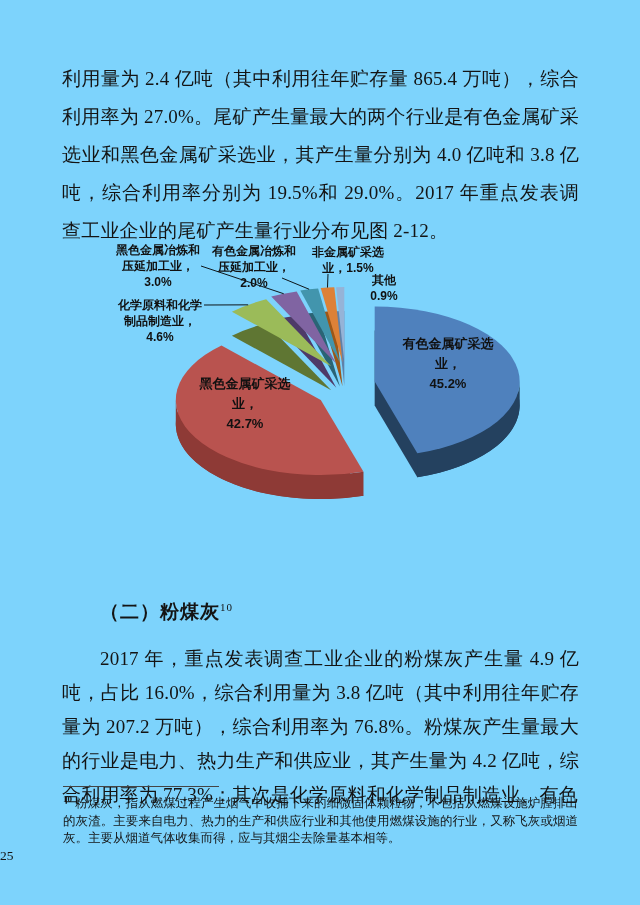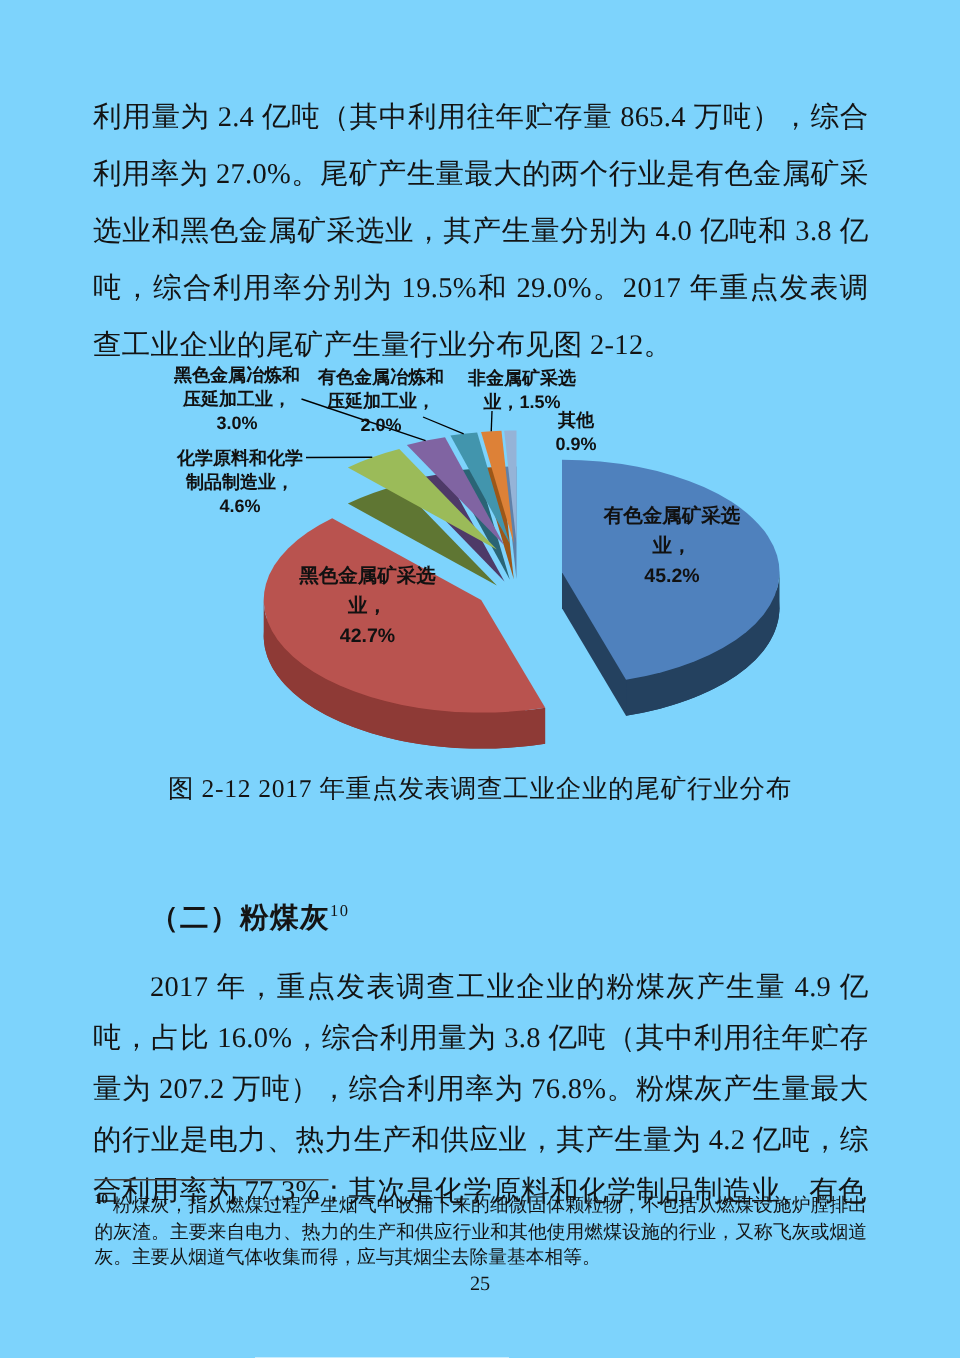--- a/index.html
+++ b/index.html
@@ -57,21 +57,21 @@
     margin:0;
     font-size:12.5px;
     line-height:17.5px;
     text-align:justify;
   }
   .footnote sup{font-size:9px;font-weight:700;}
   .page-number{
     position:absolute;
     left:0;top:848px;width:640px;
     margin:0;
-    text-align:center;
+    text-align:left;
     font-size:13.5px;
   }
   svg text{
     font-family:"Liberation Sans","DejaVu Sans",sans-serif;
     font-weight:700;
     fill:#111111;
   }
 </style>
 </head>
 <body>
@@ -117,21 +117,20 @@
         <text x="194" y="17" text-anchor="middle" font-size="12">有色金属冶炼和</text>
         <text x="194" y="33" text-anchor="middle" font-size="12">压延加工业，</text>
         <text x="194" y="49" text-anchor="middle" font-size="12">2.0%</text>
         <text x="288" y="18" text-anchor="middle" font-size="12">非金属矿采选</text>
         <text x="288" y="34" text-anchor="middle" font-size="12">业，1.5%</text>
         <text x="324" y="46" text-anchor="middle" font-size="12">其他</text>
         <text x="324" y="62" text-anchor="middle" font-size="12">0.9%</text>
       </svg>
   </div>
 
-  <p class="figure-caption">图 2-12 2017 年重点发表调查工业企业的尾矿行业分布</p>
 
   <h3 class="section-heading"><span>（二）粉煤灰</span><sup>10</sup></h3>
 
   <p class="body-para" id="para-flyash">2017 年，重点发表调查工业企业的粉煤灰产生量 4.9 亿吨，占比 16.0%，综合利用量为 3.8 亿吨（其中利用往年贮存量为 207.2 万吨），综合利用率为 76.8%。粉煤灰产生量最大的行业是电力、热力生产和供应业，其产生量为 4.2 亿吨，综合利用率为 77.3%；其次是化学原料和化学制品制造业、有色</p>
 
   <div class="footnote-rule"></div>
 
   <p class="footnote"><sup>10</sup> <span>粉煤灰，指从燃煤过程产生烟气中收捕下来的细微固体颗粒物，不包括从燃煤设施炉膛排出的灰渣。主要来自电力、热力的生产和供应行业和其他使用燃煤设施的行业，又称飞灰或烟道灰。主要从烟道气体收集而得，应与其烟尘去除量基本相等。</span></p>
 
   <p class="page-number">25</p>

